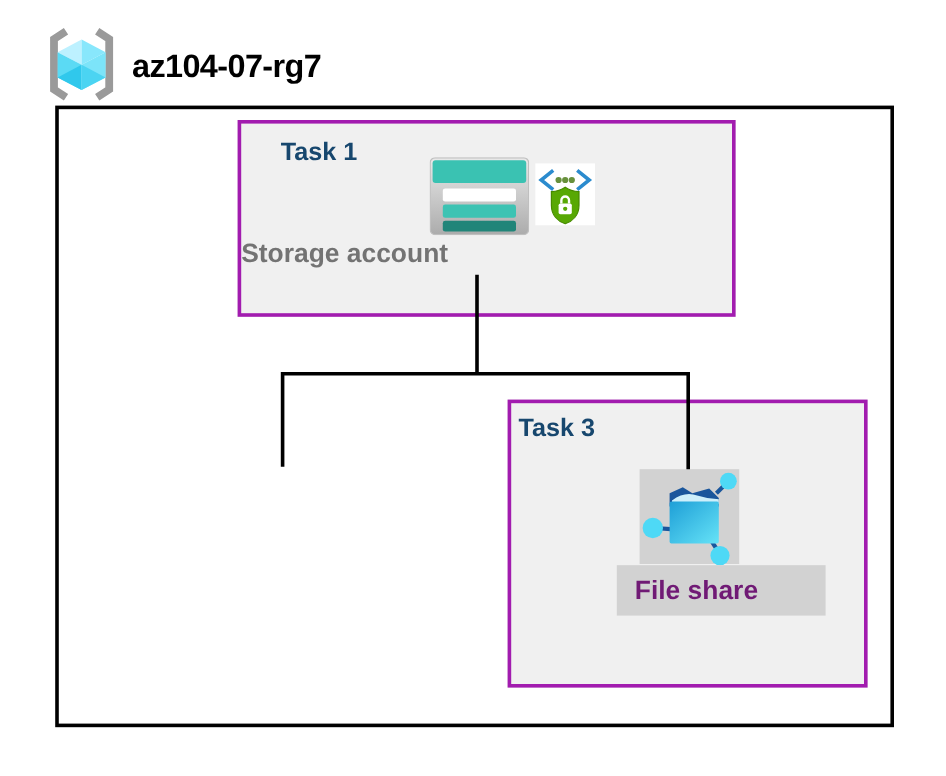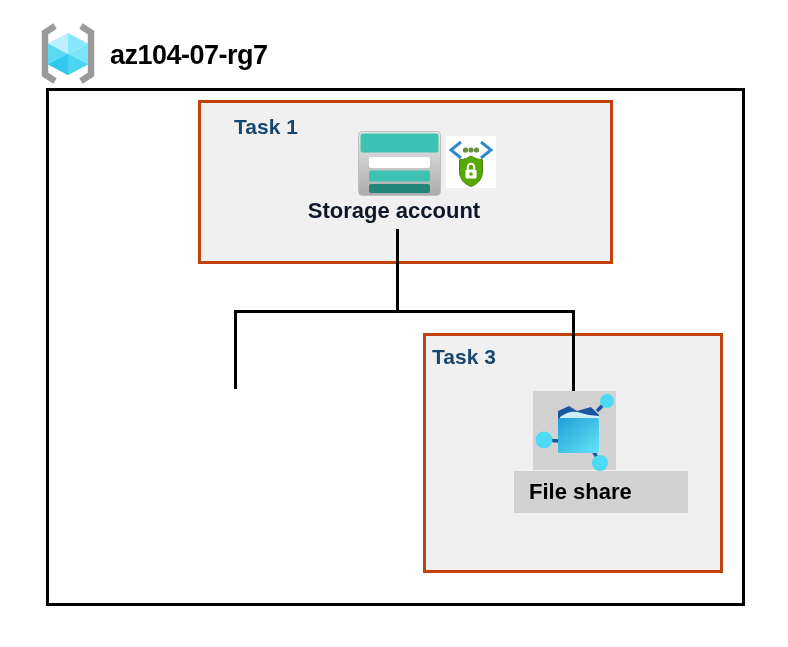--- a/index.html
+++ b/index.html
@@ -13,50 +13,50 @@
   .rg-name {
     position:absolute; left:110px; top:42px;
     font-size:27px; font-weight:700; color:#000; line-height:27px; letter-spacing:-0.5px;
   }
   
   .outer-box {
     position:absolute; left:46px; top:88px; width:699px; height:518px;
     border:3px solid #000; box-sizing:border-box; background:#fff; z-index:1;
   }
   .task-box {
-    position:absolute; background:#F0F0F0; border:3px solid #c2410c;
+    position:absolute; background:#F0F0F0; border:3px solid #a21caf;
     box-sizing:border-box; z-index:2;
   }
   .task1 { left:198px; top:100px; width:415px; height:164px; }
   .task2 { left:70px;  top:333px; width:303px; height:242px; }
   .task3 { left:423px; top:333px; width:300px; height:240px; }
   .task-label {
     position:absolute; font-size:21px; font-weight:700; color:#17476E; line-height:24px;
   }
   .task1 .task-label { left:33px; top:12px; }
   .task2 .task-label { left:21px; top:8px; }
   .task3 .task-label { left:6px;  top:9px; }
   .resource-label {
-    position:absolute; font-size:22px; font-weight:700; color:#0f172a; text-align:center; line-height:26px;
+    position:absolute; font-size:22px; font-weight:700; color:#737373; text-align:left; line-height:26px;
   }
   .task1 .resource-label { left:0px; top:95px;  width:386px; }
   .task2 .resource-label { left:0px; top:151px; width:336px; }
   .icon-abs { position:absolute; }
   .storage-icon { left:157px; top:28px; }
   .secure-icon  { left:245px; top:33px; }
   .blob-icon    { left:126px; top:67px; }
   .fs-icon-bg {
     position:absolute; left:107px; top:55px; width:83px; height:79px; background:#D2D2D2;
   }
   .fs-icon-bg svg { overflow:visible; display:block; }
   .fs-label-band {
     position:absolute; left:88px; top:135px; width:174px; height:42px; background:#D2D2D2;
   }
   .fs-label-band .fs-text {
-    font-size:22px; font-weight:700; color:#000000; line-height:42px; padding-left:15px;
+    font-size:22px; font-weight:700; color:#701a75; line-height:42px; padding-left:15px;
   }
   
   .connectors { position:absolute; left:0; top:0; z-index:5; pointer-events:none; }
 </style>
 </head>
 <body>
 
 <div class="page">
 
   <div class="rg-header">

